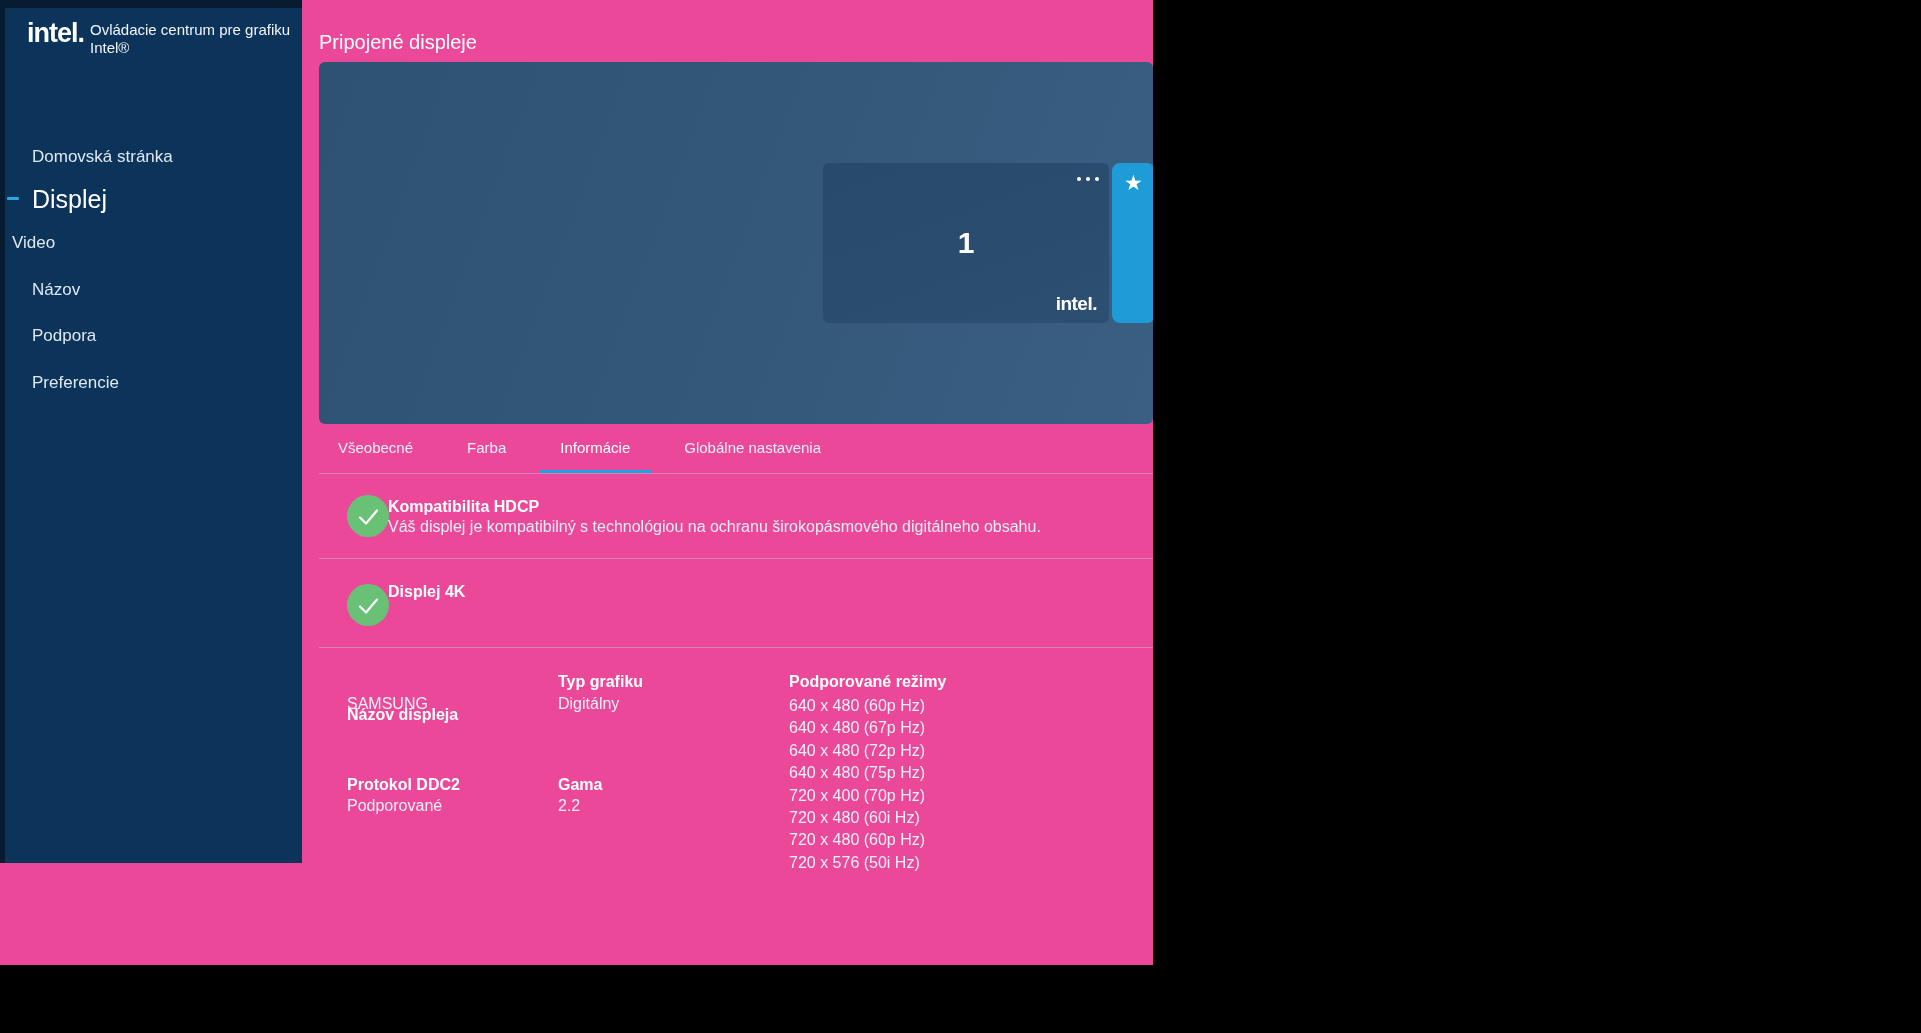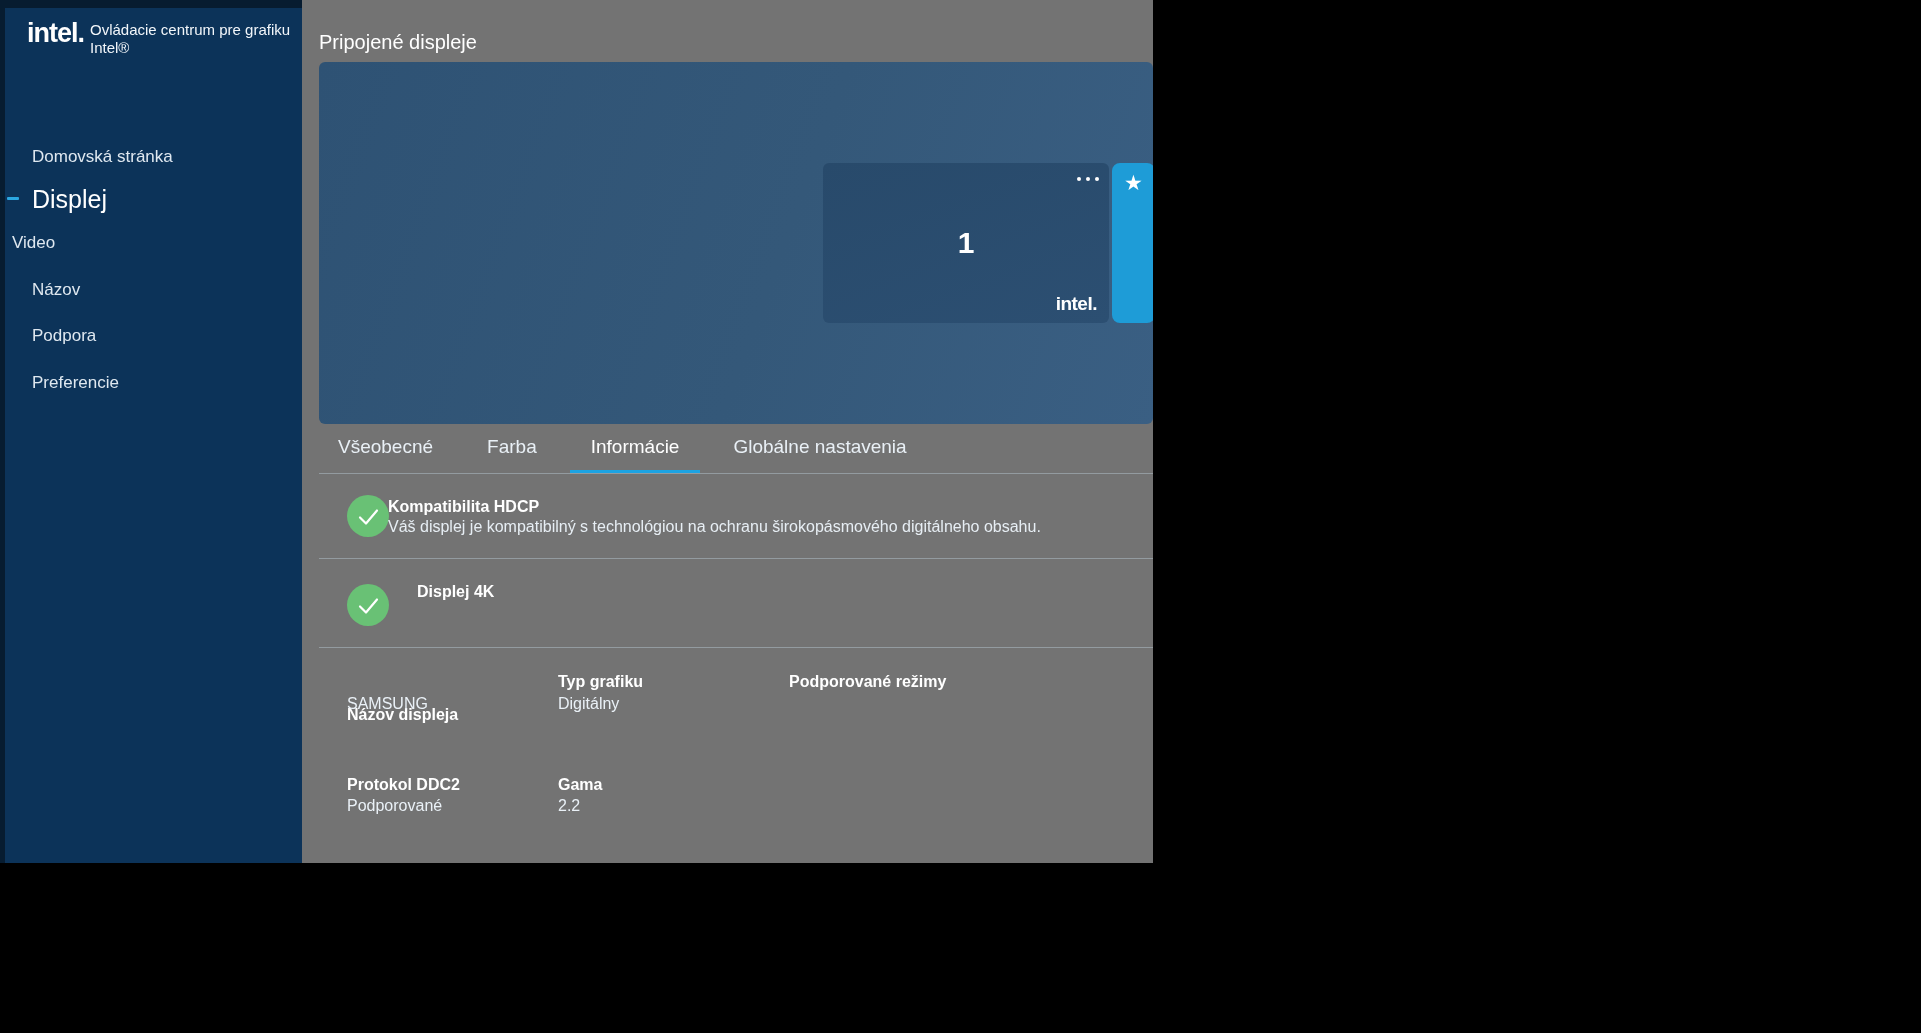--- a/index.html
+++ b/index.html
@@ -4,22 +4,22 @@
 <style>
   html,body{margin:0;padding:0;}
   body{
     width:1921px;height:1033px;
     background:#000000;
     overflow:hidden;
     font-family:"Liberation Sans", sans-serif;
     position:relative;
   }
   .window{
-    position:absolute;left:0;top:0;width:1153px;height:863px;
-    background:#737373;
+    position:absolute;left:0;top:0;width:1153px;height:965px;
+    background:#ec4899;
     overflow:hidden;
   }
   
   .sidebar{
     position:absolute;left:0;top:0;width:302px;height:863px;
     background:#0C3359;
   }
   .sidebar-left-edge{
     position:absolute;left:0;top:0;width:5px;height:863px;background:#071C30;
   }
@@ -84,21 +84,21 @@
     position:absolute;left:0;top:9px;width:100%;text-align:center;
     color:#FFFFFF;font-size:21px;line-height:21px;
   }
   
   .tabs{
     position:absolute;left:317px;top:424px;height:49px;
     display:flex;gap:12px;
   }
   .tab{
     height:46px;padding:0 21px;display:flex;align-items:center;
-    color:#E9F0F6;font-size:19px;cursor:pointer;position:relative;justify-content:flex-end;
+    color:#E9F0F6;font-size:15px;cursor:pointer;position:relative;justify-content:flex-end;
   }
   .tab.active{color:#FFFFFF;}
   .tab.active::after{
     content:"";position:absolute;left:0;right:0;bottom:-3px;height:3px;
     background:#1CA3E2;
   }
   .divider{
     position:absolute;left:319px;width:834px;height:1px;
     background:rgba(200,220,235,0.38);
   }
@@ -205,31 +205,41 @@
   <div class="row-title" style="left:388px;top:498px;">Kompatibilita HDCP</div>
   <div class="row-desc" style="left:388px;top:518px;">Váš displej je kompatibilný s technológiou na ochranu širokopásmového digitálneho obsahu.</div>
 
   <div class="divider" style="top:558px;"></div>
 
   <div class="check-circle" style="left:347px;top:584px;">
     <svg width="42" height="42" viewBox="0 0 42 42">
         <path d="M13 22.5 L19 28.5 L30 15.5" stroke="#FFFFFF" stroke-width="2.2" fill="none" stroke-linecap="round" stroke-linejoin="round"></path>
       </svg>
   </div>
-  <div class="row-title" style="left:388px;top:583px;margin-left:29px;">Displej 4K</div>
+  <div class="row-title" style="left:388px;top:583px;">Displej 4K</div>
 
   <div class="divider" style="top:647px;"></div>
 
   <div class="field-label" style="left:347px;top:673px;margin-top:33px;">Názov displeja</div>
   <div class="field-value" style="left:347px;top:695px;">SAMSUNG</div>
 
   <div class="field-label" style="left:558px;top:673px;">Typ grafiku</div>
   <div class="field-value" style="left:558px;top:695px;">Digitálny</div>
 
   <div class="field-label" style="left:347px;top:776px;">Protokol DDC2</div>
   <div class="field-value" style="left:347px;top:797px;">Podporované</div>
 
   <div class="field-label" style="left:558px;top:776px;">Gama</div>
   <div class="field-value" style="left:558px;top:797px;text-align:right;">2.2</div>
 
   <div class="field-label" style="left:789px;top:673px;">Podporované režimy</div>
+  <div class="modes-list">
+    <div class="mode-item">640 x 480 (60p Hz)</div>
+    <div class="mode-item">640 x 480 (67p Hz)</div>
+    <div class="mode-item">640 x 480 (72p Hz)</div>
+    <div class="mode-item">640 x 480 (75p Hz)</div>
+    <div class="mode-item">720 x 400 (70p Hz)</div>
+    <div class="mode-item">720 x 480 (60i Hz)</div>
+    <div class="mode-item">720 x 480 (60p Hz)</div>
+    <div class="mode-item">720 x 576 (50i Hz)</div>
+  </div>
 
 </div>
 
 </body></html>

